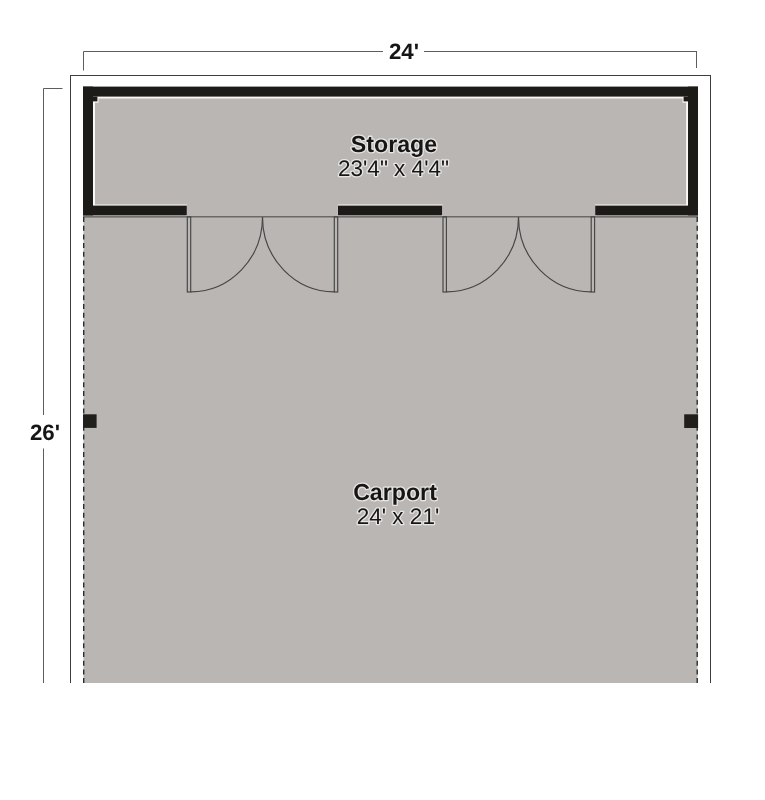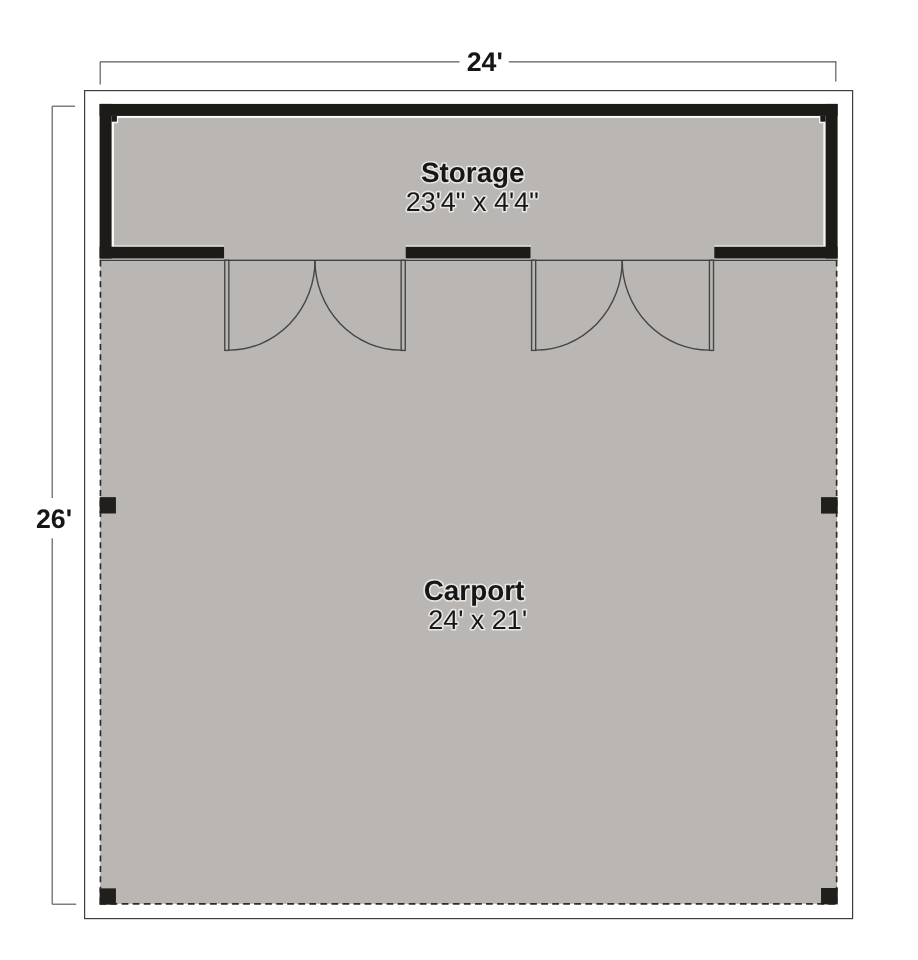--- a/index.html
+++ b/index.html
@@ -1,16 +1,16 @@
 <!DOCTYPE html>
 <html><head>
 <meta charset="utf-8">
 <style>
   html,body{margin:0;padding:0;background:#ffffff;}
-  .page{width:765px;height:800px;position:relative;background:#bef264;overflow:hidden;will-change:transform;transform:translateZ(0);}
+  .page{width:765px;height:683px;position:relative;background:#bef264;overflow:hidden;will-change:transform;transform:translateZ(0);}
   svg{display:block;}
   text{font-family:"Liberation Sans", sans-serif;-webkit-font-smoothing:antialiased;text-rendering:geometricPrecision;}
 </style>
 </head>
 <body>
 <div class="page">
 <svg width="765" height="800" viewBox="0 0 765 800" xmlns="http://www.w3.org/2000/svg">
 
   <rect x="0" y="0" width="765" height="800" fill="#ffffff"></rect>
 

